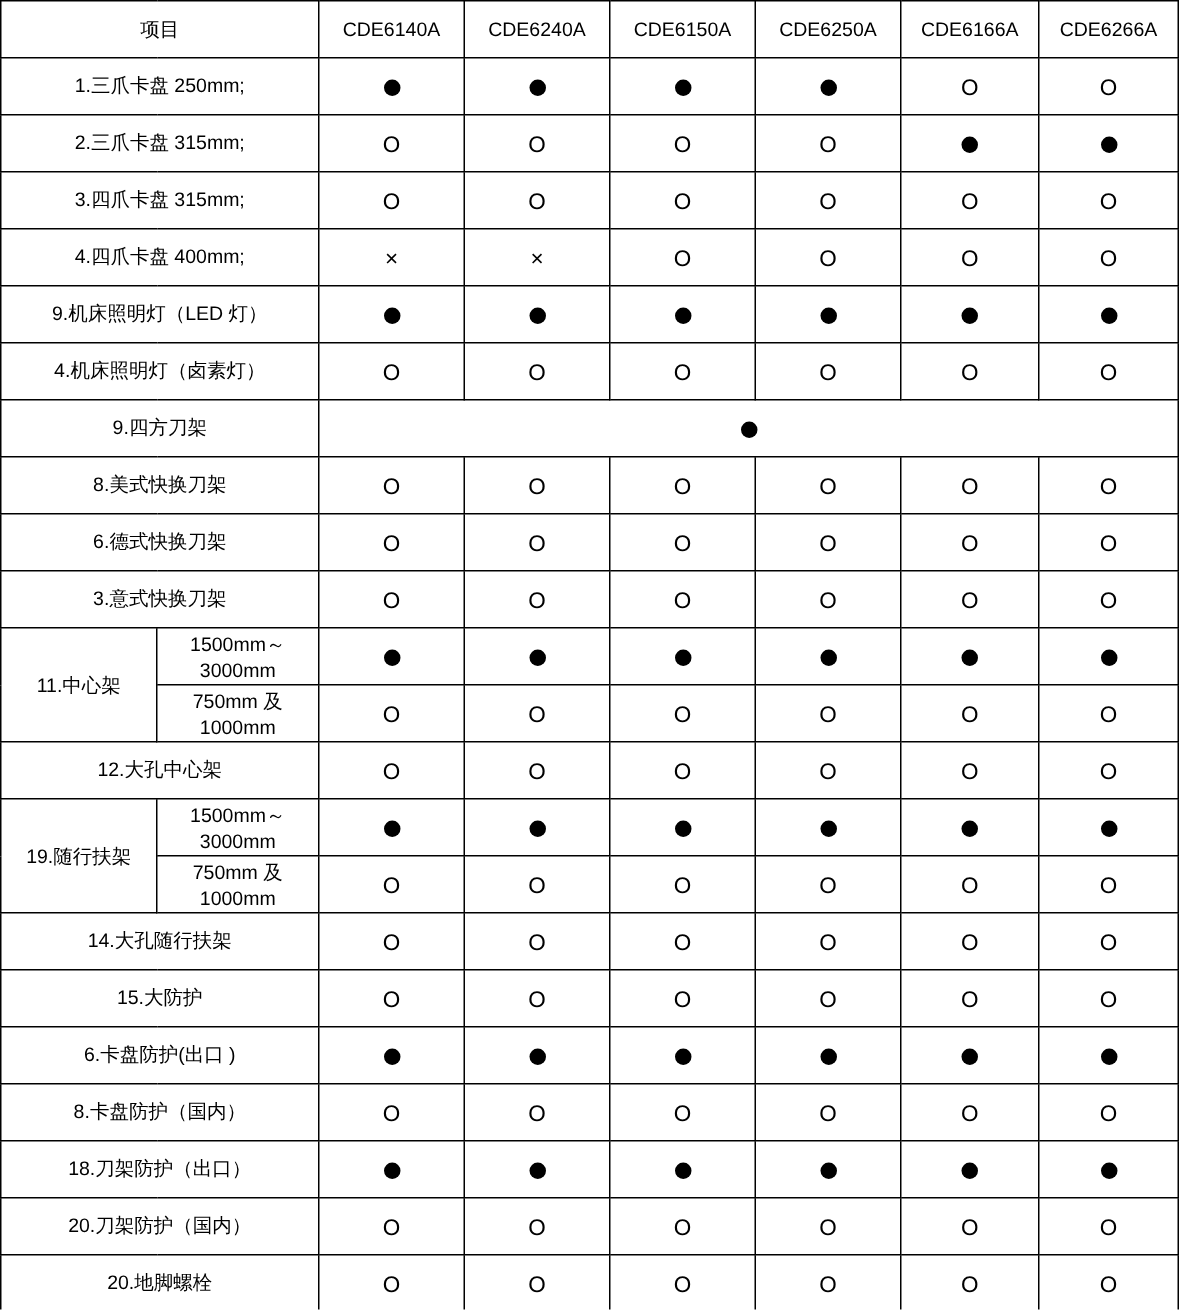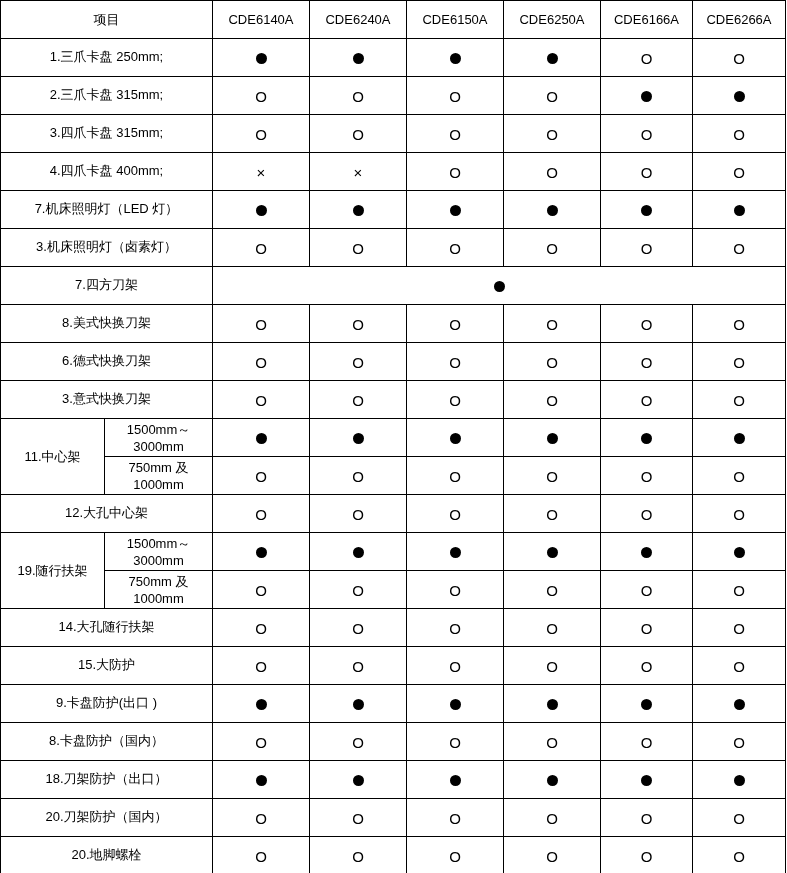--- a/index.html
+++ b/index.html
@@ -139,39 +139,39 @@
       <tr>
         <td class="item-label" colspan="2">4.四爪卡盘 400mm;</td>
         <td class="mark"><span class="cross">×</span></td>
         <td class="mark"><span class="cross">×</span></td>
         <td class="mark"><span class="dot-open">O</span></td>
         <td class="mark"><span class="dot-open">O</span></td>
         <td class="mark"><span class="dot-open">O</span></td>
         <td class="mark"><span class="dot-open">O</span></td>
       </tr>
       <tr>
-        <td class="item-label" colspan="2">7.机床照明灯（LED 灯）</td>
-        <td class="mark"><span class="dot-filled"></span></td>
-        <td class="mark"><span class="dot-filled"></span></td>
-        <td class="mark"><span class="dot-filled"></span></td>
-        <td class="mark"><span class="dot-filled"></span></td>
-        <td class="mark"><span class="dot-filled"></span></td>
-        <td class="mark"><span class="dot-filled"></span></td>
-      </tr>
-      <tr>
-        <td class="item-label" colspan="2">3.机床照明灯（卤素灯）</td>
-        <td class="mark"><span class="dot-open">O</span></td>
-        <td class="mark"><span class="dot-open">O</span></td>
-        <td class="mark"><span class="dot-open">O</span></td>
-        <td class="mark"><span class="dot-open">O</span></td>
-        <td class="mark"><span class="dot-open">O</span></td>
-        <td class="mark"><span class="dot-open">O</span></td>
-      </tr>
-      <tr>
-        <td class="item-label" colspan="2">7.四方刀架</td>
+        <td class="item-label" colspan="2">9.机床照明灯（LED 灯）</td>
+        <td class="mark"><span class="dot-filled"></span></td>
+        <td class="mark"><span class="dot-filled"></span></td>
+        <td class="mark"><span class="dot-filled"></span></td>
+        <td class="mark"><span class="dot-filled"></span></td>
+        <td class="mark"><span class="dot-filled"></span></td>
+        <td class="mark"><span class="dot-filled"></span></td>
+      </tr>
+      <tr>
+        <td class="item-label" colspan="2">4.机床照明灯（卤素灯）</td>
+        <td class="mark"><span class="dot-open">O</span></td>
+        <td class="mark"><span class="dot-open">O</span></td>
+        <td class="mark"><span class="dot-open">O</span></td>
+        <td class="mark"><span class="dot-open">O</span></td>
+        <td class="mark"><span class="dot-open">O</span></td>
+        <td class="mark"><span class="dot-open">O</span></td>
+      </tr>
+      <tr>
+        <td class="item-label" colspan="2">9.四方刀架</td>
         <td class="mark center-span" colspan="6"><span class="dot-filled"></span></td>
       </tr>
       <tr>
         <td class="item-label" colspan="2">8.美式快换刀架</td>
         <td class="mark"><span class="dot-open">O</span></td>
         <td class="mark"><span class="dot-open">O</span></td>
         <td class="mark"><span class="dot-open">O</span></td>
         <td class="mark"><span class="dot-open">O</span></td>
         <td class="mark"><span class="dot-open">O</span></td>
         <td class="mark"><span class="dot-open">O</span></td>
@@ -253,21 +253,21 @@
       <tr>
         <td class="item-label" colspan="2">15.大防护</td>
         <td class="mark"><span class="dot-open">O</span></td>
         <td class="mark"><span class="dot-open">O</span></td>
         <td class="mark"><span class="dot-open">O</span></td>
         <td class="mark"><span class="dot-open">O</span></td>
         <td class="mark"><span class="dot-open">O</span></td>
         <td class="mark"><span class="dot-open">O</span></td>
       </tr>
       <tr>
-        <td class="item-label" colspan="2">9.卡盘防护(出口 )</td>
+        <td class="item-label" colspan="2">6.卡盘防护(出口 )</td>
         <td class="mark"><span class="dot-filled"></span></td>
         <td class="mark"><span class="dot-filled"></span></td>
         <td class="mark"><span class="dot-filled"></span></td>
         <td class="mark"><span class="dot-filled"></span></td>
         <td class="mark"><span class="dot-filled"></span></td>
         <td class="mark"><span class="dot-filled"></span></td>
       </tr>
       <tr>
         <td class="item-label" colspan="2">8.卡盘防护（国内）</td>
         <td class="mark"><span class="dot-open">O</span></td>

